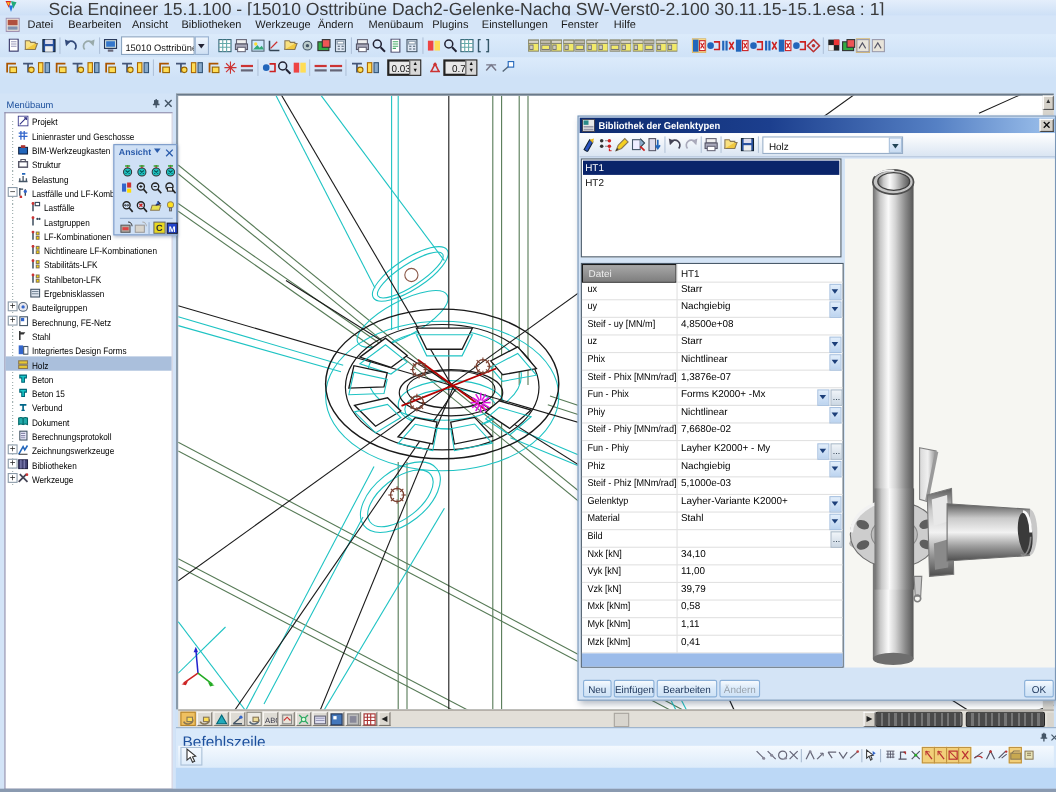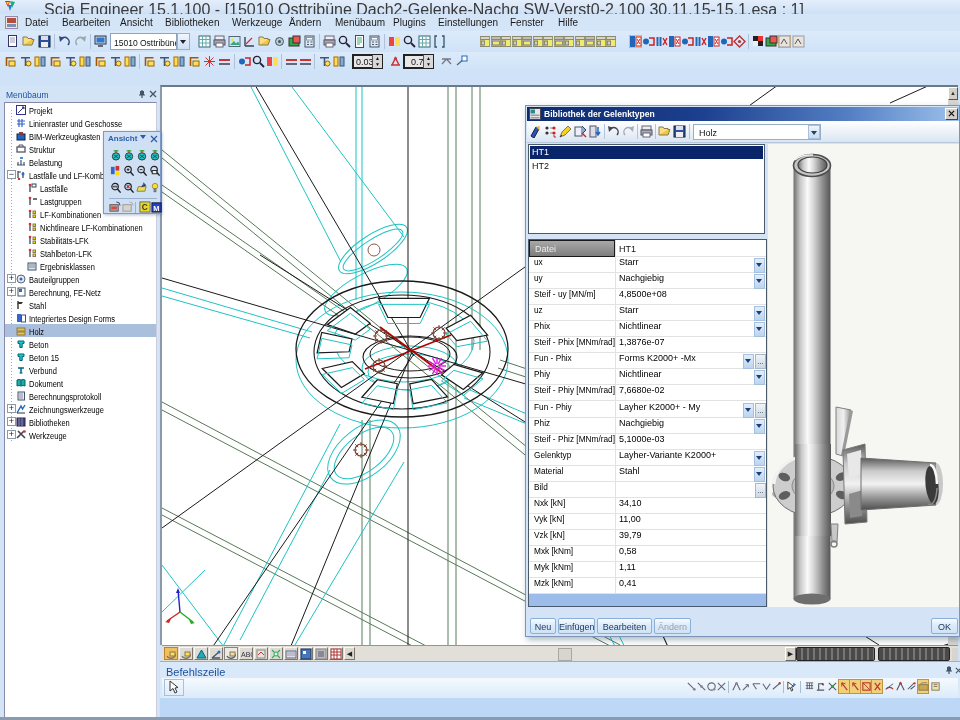--- a/index.html
+++ b/index.html
@@ -815,21 +815,21 @@
         <path d="M1 4 h10 M1 7 h10 M4 1 v10 M7 1 v10" stroke="#a33"></path>
       </svg>
 <div class="abs" style="left:182px;top:1px;width:11px;height:13px;background:#dcd8d0;border:1px solid #f8f6f2;border-right-color:#7a766e;border-bottom-color:#7a766e;font-size:7px;line-height:12px;color:#222;text-align:center">◀</div>
 <div class="abs" style="left:396px;top:2px;width:14px;height:13px;background:#d8d5ce;border:1px solid #aaa6a0"></div>
 <div class="abs" style="left:623px;top:1px;width:11px;height:14px;background:#d4d0c8;border:1px solid #fff;border-right-color:#666;border-bottom-color:#666;font-size:7px;line-height:12px;color:#222;text-align:center">▶</div>
 <div class="abs" style="left:634px;top:1px;width:79px;height:14px;background:repeating-linear-gradient(90deg,#4a4a4a 0 4px,#767676 4px 6px);border:1px solid #222;border-radius:2px"></div>
 <div class="abs" style="left:716px;top:1px;width:72px;height:14px;background:repeating-linear-gradient(90deg,#4a4a4a 0 4px,#767676 4px 6px);border:1px solid #222;border-radius:2px"></div>
 <div class="abs" style="left:790px;top:2px;width:6px;height:13px;background:#d8d5ce"></div>
 </div>
 <div class="abs" style="left:160px;top:661px;width:800px;height:37px;background:#d9e9fa;border-top:1px solid #9ab0c8">
-<div class="abs" style="left:6px;top:4px;font-size:11px;color:#1c4f9c">Befehlszeile</div>
+<div class="abs" style="left:6px;top:4px;font-size:14px;color:#1c4f9c">Befehlszeile</div>
 <svg class="abs" style="left:785px;top:4px" width="8" height="9" viewBox="0 0 8 9">
         <path d="M4 0 v5 M1 5 h6 M4 5 v3" stroke="#456" stroke-width="1.2" fill="none"></path>
         <rect x="2" y="1" width="4" height="4" fill="#456"></rect>
       </svg>
 <svg class="abs" style="left:795px;top:5px" width="7" height="7" viewBox="0 0 8 8">
         <path d="M1 1 L7 7 M7 1 L1 7" stroke="#456" stroke-width="1.2"></path>
       </svg>
 <div class="abs" style="left:2px;top:16px;width:796px;height:20px;background:linear-gradient(#f4f9fe,#dcebfa)"></div>
 <svg class="abs" style="left:8px;top:18px" width="11" height="14" viewBox="0 0 11 14">
         <path d="M2 1 L2 11 L5 8.5 L7 13 L9 12 L7 8 L10 7.5 Z" fill="#fff" stroke="#333"></path>

